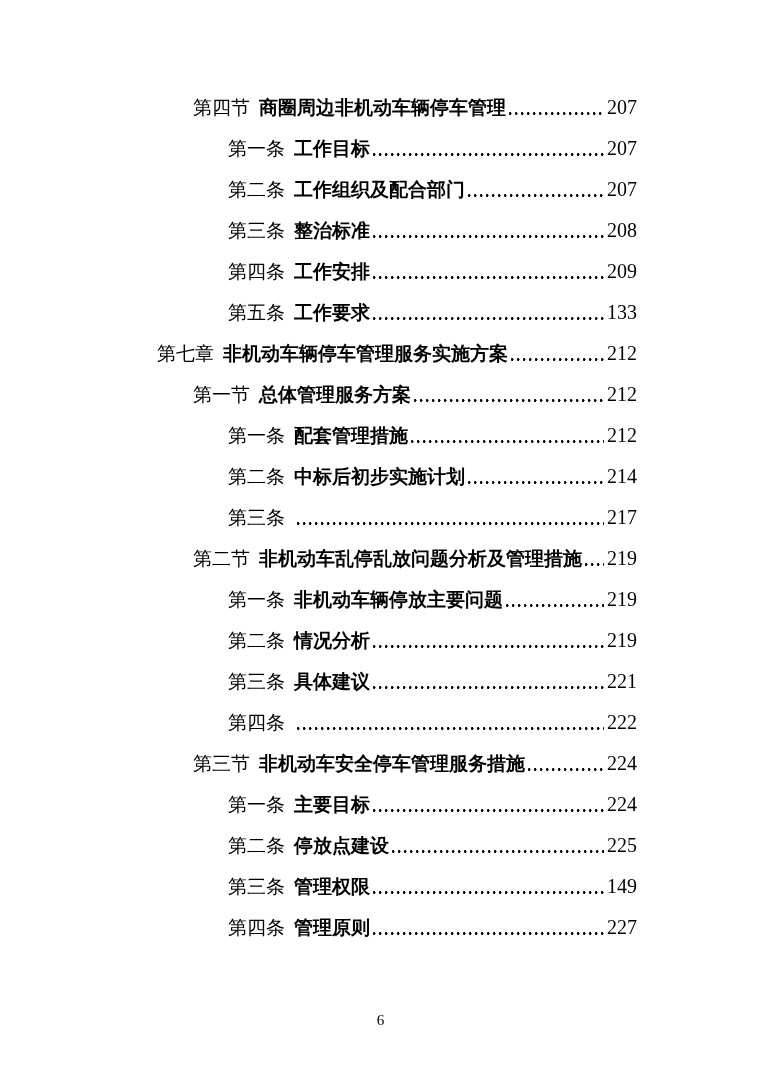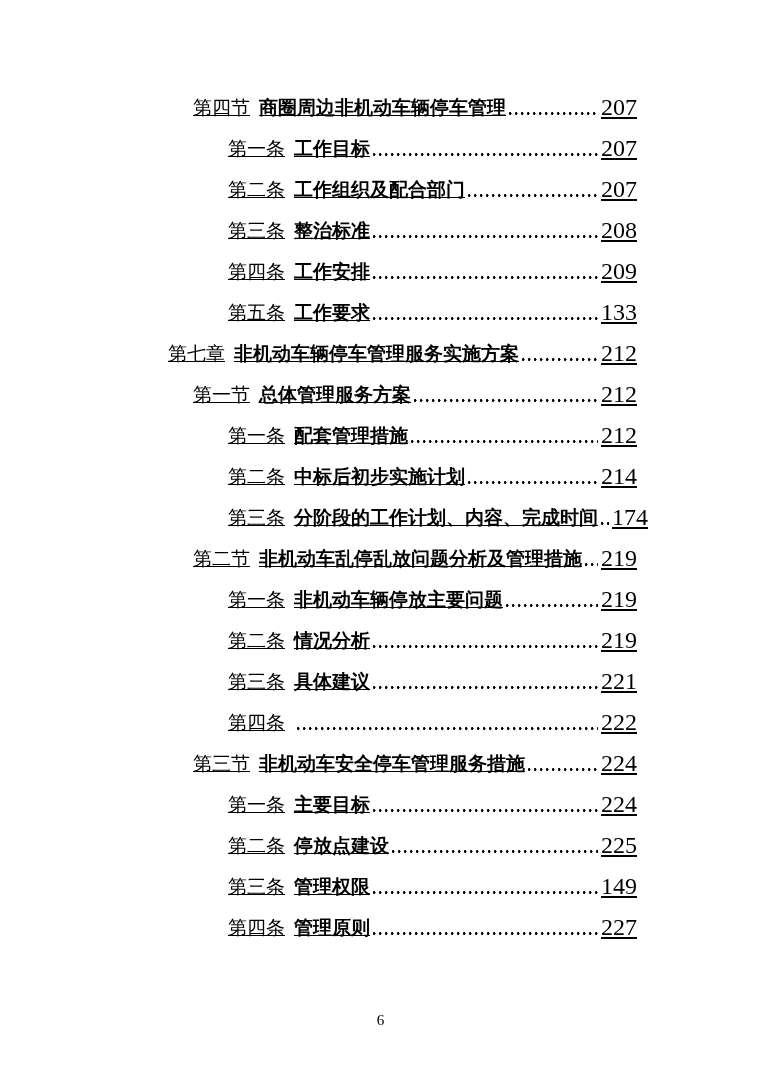--- a/index.html
+++ b/index.html
@@ -14,32 +14,31 @@
     background: #ffffff;
     overflow: hidden;
     font-family: "Liberation Serif", "DejaVu Serif", serif;
     color: #000000;
   }
   .toc {
     position: absolute;
     top: 78px;
     left: 157px;
     width: 480px;
-    text-decoration: underline;
   }
   .toc-row {
     display: flex;
     align-items: flex-end;
     height: 41px;
     font-size: 19px;
     line-height: 23px;
     white-space: nowrap;
     color: #000000;
   }
-  .indent-chapter { padding-left: 0; margin-left: 11px; }
+  .indent-chapter { padding-left: 0; }
   .indent-section { padding-left: 36px; }
   .indent-article { padding-left: 71px; }
   .toc-label {
     flex: 0 0 auto;
     margin-right: 9px;
   }
   .toc-title {
     flex: 0 0 auto;
     font-weight: bold;
     text-align: center;
@@ -49,21 +48,21 @@
     min-width: 8px;
     height: 3px;
     margin: 0 3px 4px 3px;
     background-image: radial-gradient(circle at 1.2px 1.5px, #000 1.1px, transparent 1.6px);
     background-size: 6px 3px;
     background-repeat: repeat-x;
     background-position: left bottom;
   }
   .page-num {
     flex: 0 0 auto;
-    font-size: 24px;
+    font-size: 20px;
   }
   .footer {
     position: absolute;
     top: 1012px;
     left: 0;
     width: 100%;
     text-align: center;
     font-size: 15px;
     color: #000000;
   }
@@ -128,23 +127,22 @@
         <span class="page-num">212</span>
       </div>
       <div class="toc-row indent-article">
         <span class="toc-label">第二条</span>
         <span class="toc-title">中标后初步实施计划</span>
         <span class="leader"></span>
         <span class="page-num">214</span>
       </div>
       <div class="toc-row indent-article">
         <span class="toc-label">第三条</span>
-        <span class="toc-title">分阶段的工作计划、内容、完成时间</span>
-        <span class="leader"></span>
-        <span class="page-num">174</span>
+        <span class="leader"></span>
+        <span class="page-num">217</span>
       </div>
       <div class="toc-row indent-section">
         <span class="toc-label">第二节</span>
         <span class="toc-title">非机动车乱停乱放问题分析及管理措施</span>
         <span class="leader"></span>
         <span class="page-num">219</span>
       </div>
       <div class="toc-row indent-article">
         <span class="toc-label">第一条</span>
         <span class="toc-title">非机动车辆停放主要问题</span>

